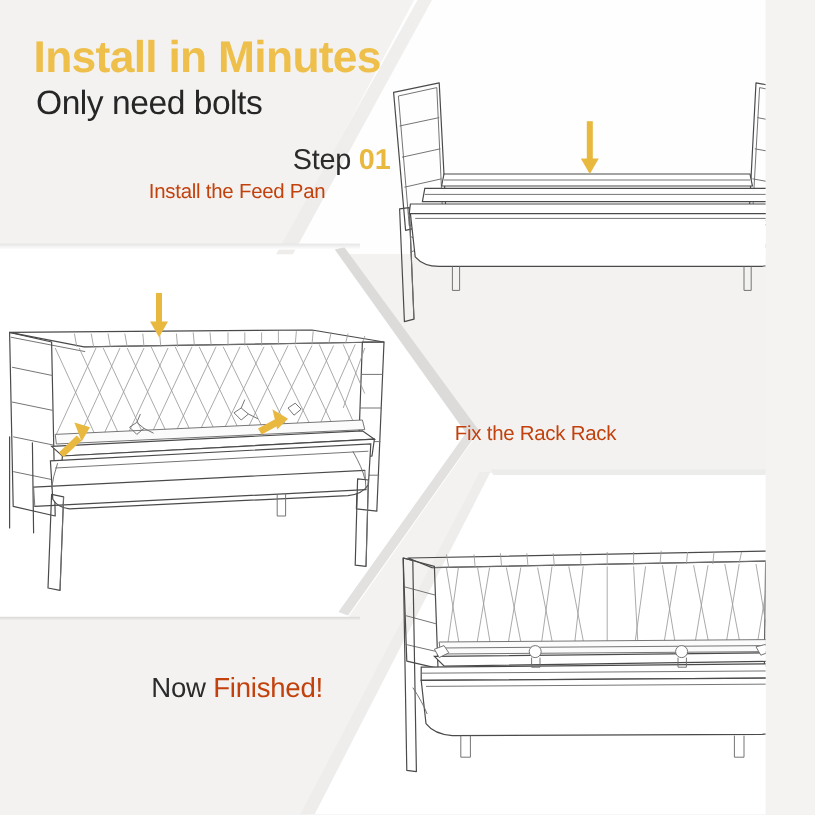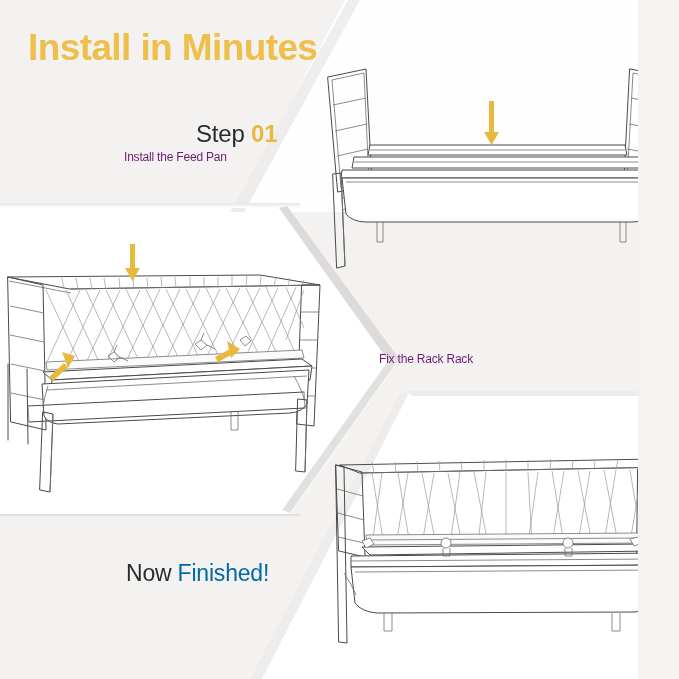--- a/index.html
+++ b/index.html
@@ -60,31 +60,31 @@
   #title{
     left:28px;top:27px;
     font-size:37px;font-weight:bold;color:#eec04b;
     letter-spacing:-0.6px;
   }
   #subtitle{
     left:30px;top:70px;
     font-size:28px;font-weight:normal;color:#262626;
     letter-spacing:-0.4px;
   }
-  .step-head{font-size:24px;color:#2b2b2b;letter-spacing:-0.2px;}
+  .step-head{font-size:24px;color:#2b2b2b;letter-spacing:-0.2px;margin-left:48px;}
   .step-num{color:#e9b93f;font-weight:bold;}
-  .step-sub{font-size:12px;color:#701a75;letter-spacing:-0.2px;}
+  .step-sub{font-size:17px;color:#c2410c;letter-spacing:-0.2px;}
   #step1-head{left:196px;top:120px;}
   #step1-sub {left:124px;top:150px;}
   #step2-head{left:386px;top:322px;}
   #step2-sub {left:379px;top:352px;}
   #finished{
     left:126px;top:560px;font-size:23px;color:#2b2b2b;letter-spacing:-0.2px;
   }
-  #finished .fin-hl{color:#0369a1;}
+  #finished .fin-hl{color:#c2410c;}
 
   
   .illus{position:absolute;}
   .illus svg{display:block;}
   .ln{fill:none;stroke:#4a4a4a;stroke-width:1;stroke-linejoin:round;stroke-linecap:round;}
   .ln-thin{fill:none;stroke:#6f6f6f;stroke-width:0.8;}
   .ln-faint{fill:none;stroke:#9a9a9a;stroke-width:0.7;}
   .fillw{fill:#ffffff;stroke:#4a4a4a;stroke-width:1;}
   .fillw-l{fill:#fbfbfb;stroke:#707070;stroke-width:0.8;}
   .arrow{fill:#e9b93f;}
@@ -387,20 +387,21 @@
         <circle cx="246" cy="118" r="5" fill="#fff"></circle>
         <path d="M243 123 L243 131 L250 131 L250 123"></path>
         <path d="M40 116 L48 113 L52 119 L44 123 Z" fill="#fff"></path>
         <path d="M308 114 L316 112 L320 118 L312 121 Z" fill="#fff"></path>
       </g>
     </svg>
   </div>
 
   <div class="txt" id="title">Install in Minutes</div>
 
+  <div class="txt" id="subtitle">Only need bolts</div>
 
   <div class="txt step-head" id="step1-head">
     <span>Step</span>
     <span class="step-num">01</span>
   </div>
   <div class="txt step-sub" id="step1-sub">Install the Feed Pan</div>
 
   <div class="txt step-sub" id="step2-sub">Fix the Rack Rack</div>
 
   <div class="txt" id="finished">

